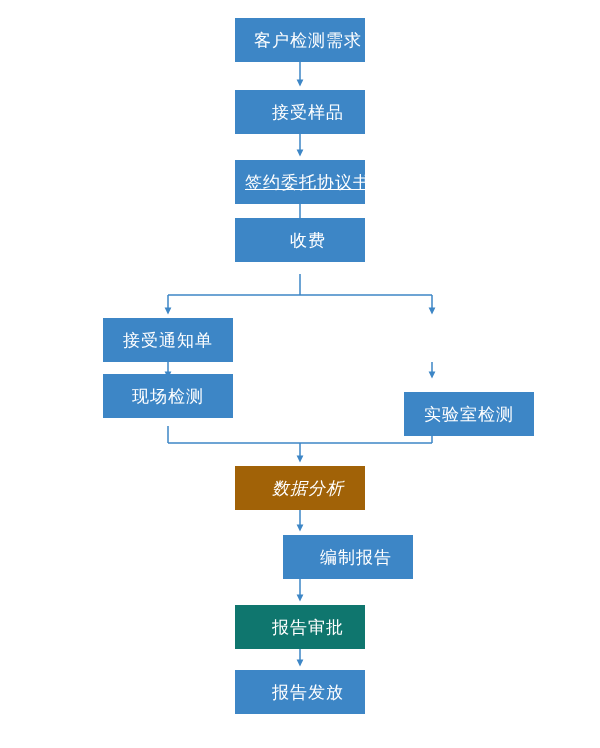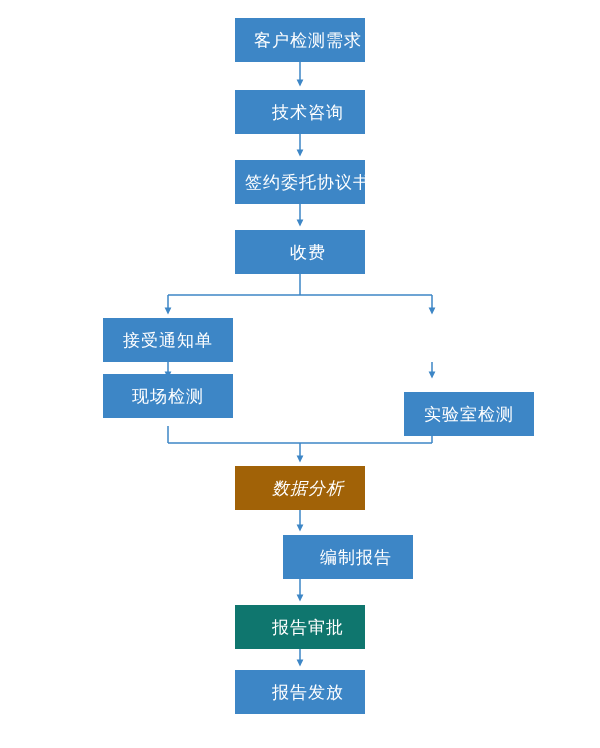--- a/index.html
+++ b/index.html
@@ -97,25 +97,25 @@
       <line x1="300" y1="510" x2="300" y2="528" marker-end="url(#arrowhead)"></line>
 
       <line x1="300" y1="579" x2="300" y2="598" marker-end="url(#arrowhead)"></line>
 
       <line x1="300" y1="649" x2="300" y2="663" marker-end="url(#arrowhead)"></line>
     </g>
   </svg>
 
   <div class="node node-main" style="top:18px;background:#3d86c6;">客户检测需求</div>
 
-  <div class="node node-main" style="top:90px;background:#3d86c6;">技术咨询</div>
+  <div class="node node-main" style="top:90px;background:#3d86c6;">接受样品</div>
 
-  <div class="node node-main" style="top:160px;background:#3d86c6;">签约委托协议书</div>
+  <div class="node node-main" style="top:160px;background:#3d86c6;text-decoration:underline;">签约委托协议书</div>
 
-  <div class="node node-main" style="top:230px;background:#3d86c6;">收费</div>
+  <div class="node node-main" style="top:218px;background:#3d86c6;">收费</div>
 
   <div class="node node-left" style="top:318px;background:#3d86c6;text-align:center;">接受通知单</div>
 
 
   <div class="node node-left" style="top:374px;background:#3d86c6;">现场检测</div>
 
   <div class="node node-right" style="top:392px;background:#3d86c6;margin-left:37px;">实验室检测</div>
 
   <div class="node node-main" style="top:466px;background:#a16207;font-style:italic;">数据分析</div>
 

